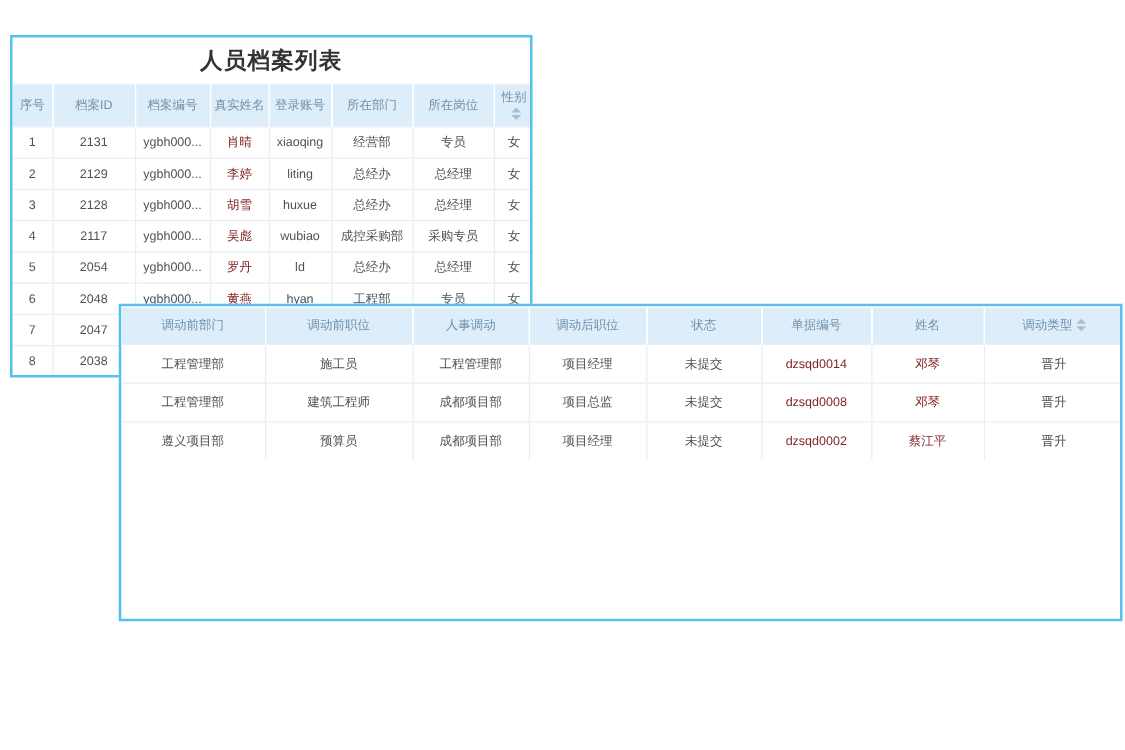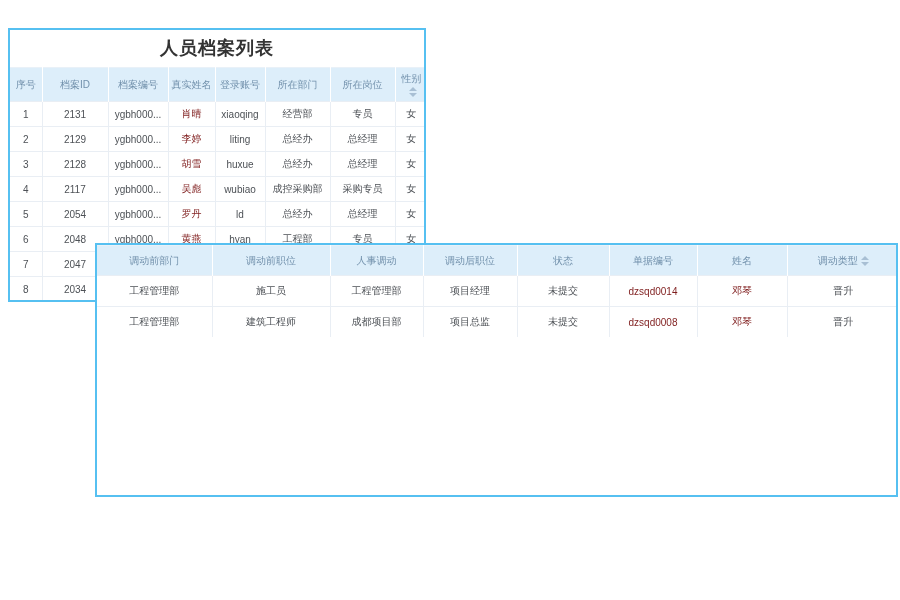--- a/index.html
+++ b/index.html
@@ -193,21 +193,21 @@
             <td>2047</td>
             <td></td>
             <td></td>
             <td></td>
             <td></td>
             <td></td>
             <td></td>
           </tr>
           <tr>
             <td>8</td>
-            <td>2034</td>
+            <td>2038</td>
             <td></td>
             <td></td>
             <td></td>
             <td></td>
             <td></td>
             <td></td>
           </tr>
         </tbody>
     </table>
   </section>
@@ -250,17 +250,27 @@
           <tr>
             <td>工程管理部</td>
             <td>建筑工程师</td>
             <td>成都项目部</td>
             <td>项目总监</td>
             <td>未提交</td>
             <td><span class="cell-link">dzsqd0008</span></td>
             <td><span class="cell-link">邓琴</span></td>
             <td>晋升</td>
           </tr>
+          <tr>
+            <td>遵义项目部</td>
+            <td>预算员</td>
+            <td>成都项目部</td>
+            <td>项目经理</td>
+            <td>未提交</td>
+            <td><span class="cell-link">dzsqd0002</span></td>
+            <td><span class="cell-link">蔡江平</span></td>
+            <td>晋升</td>
+          </tr>
         </tbody>
     </table>
   </section>
 
 </div>
 
 </body></html>

